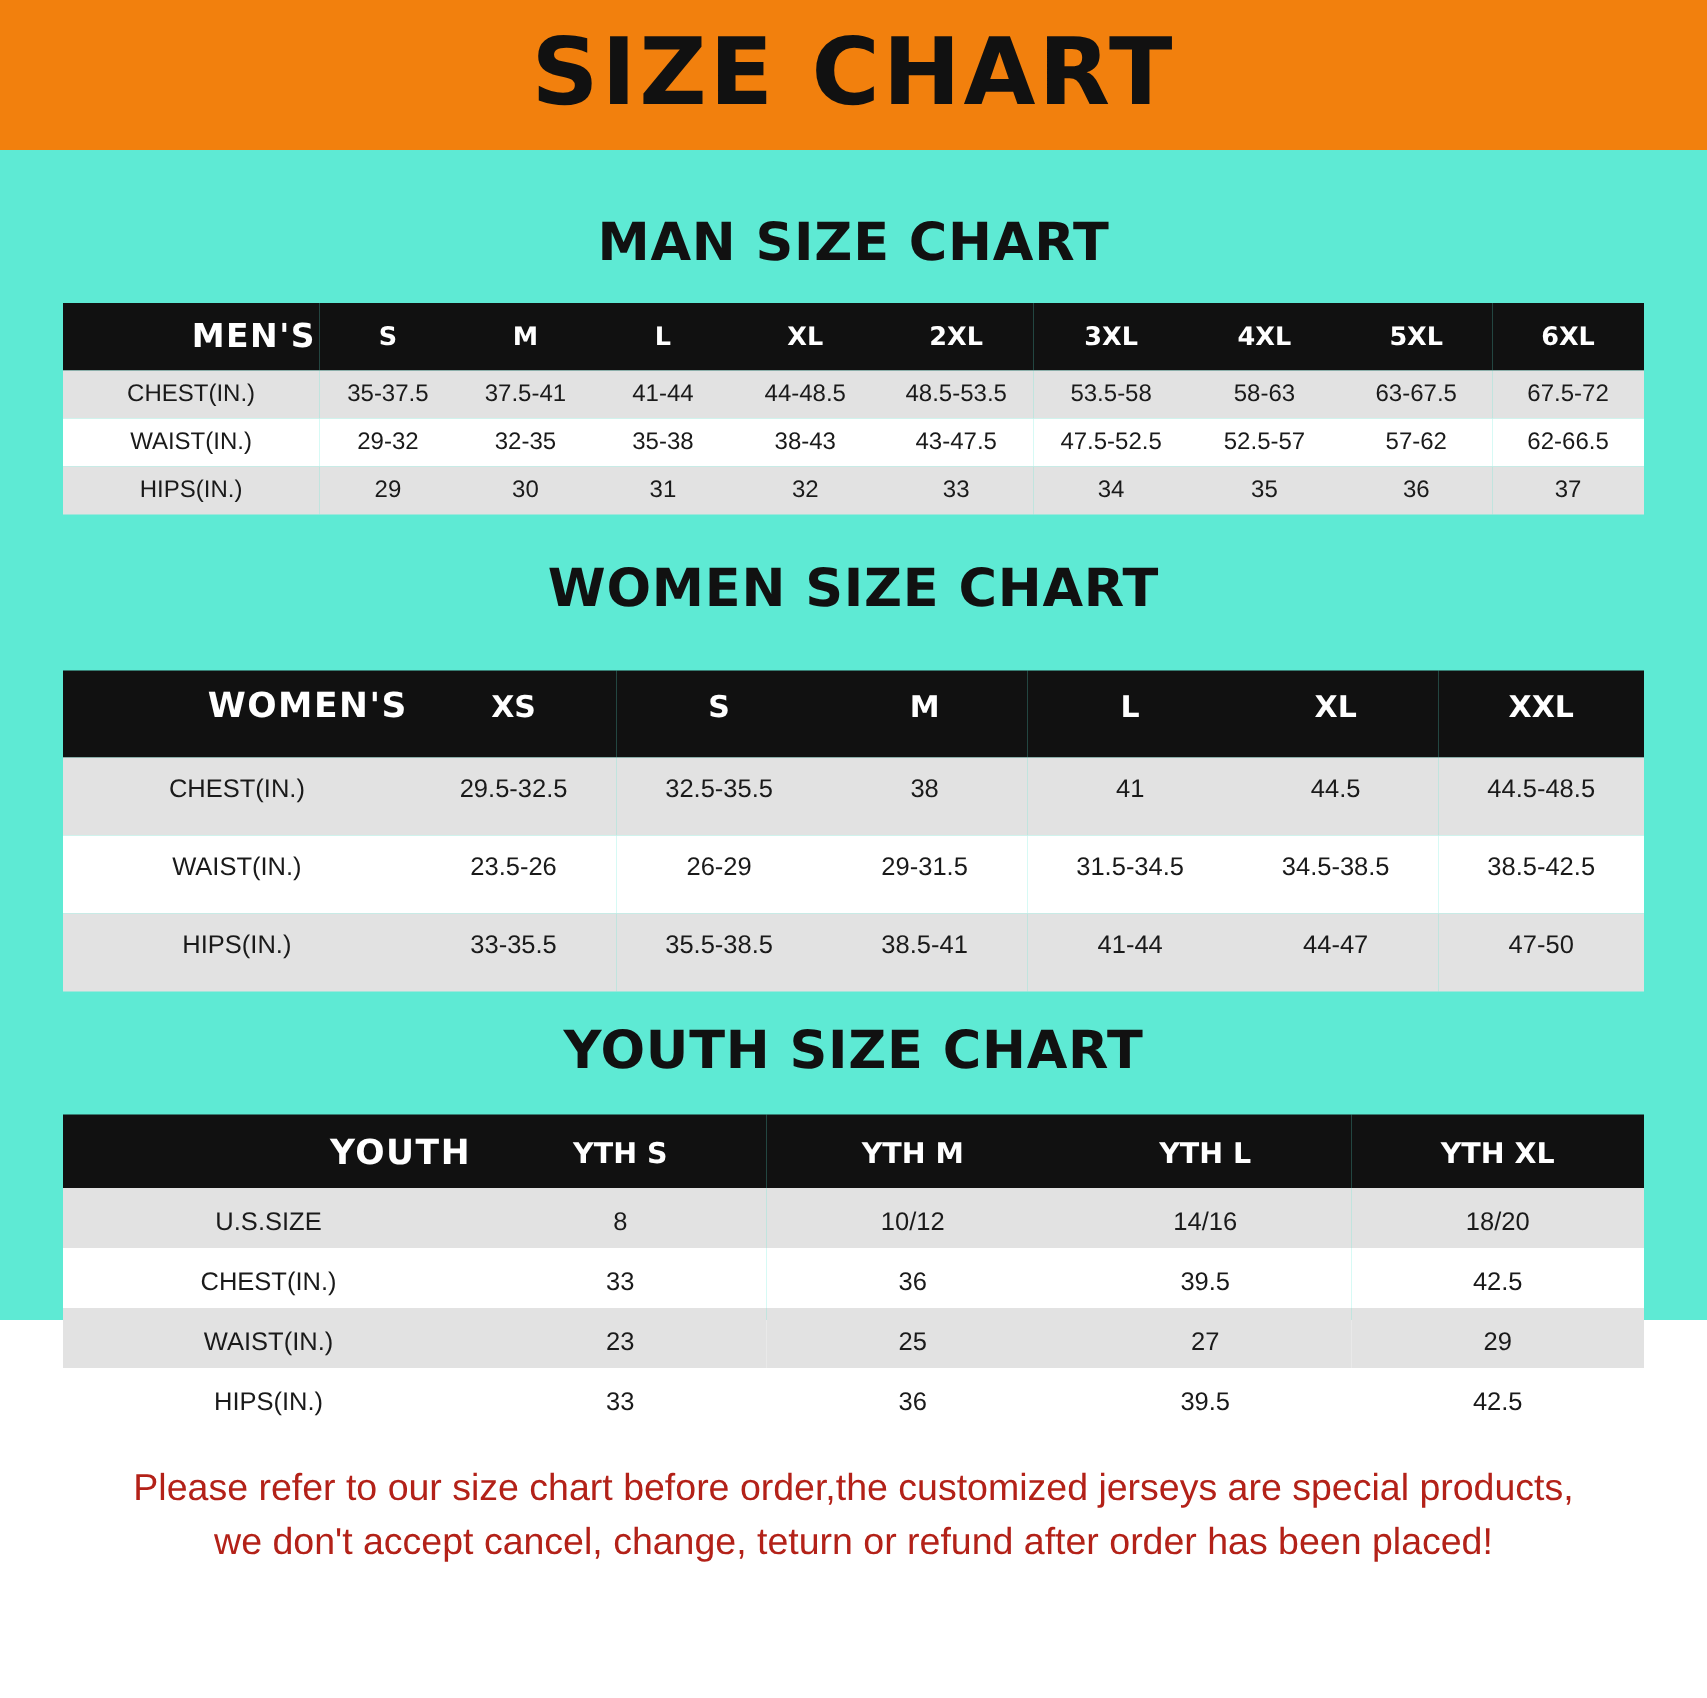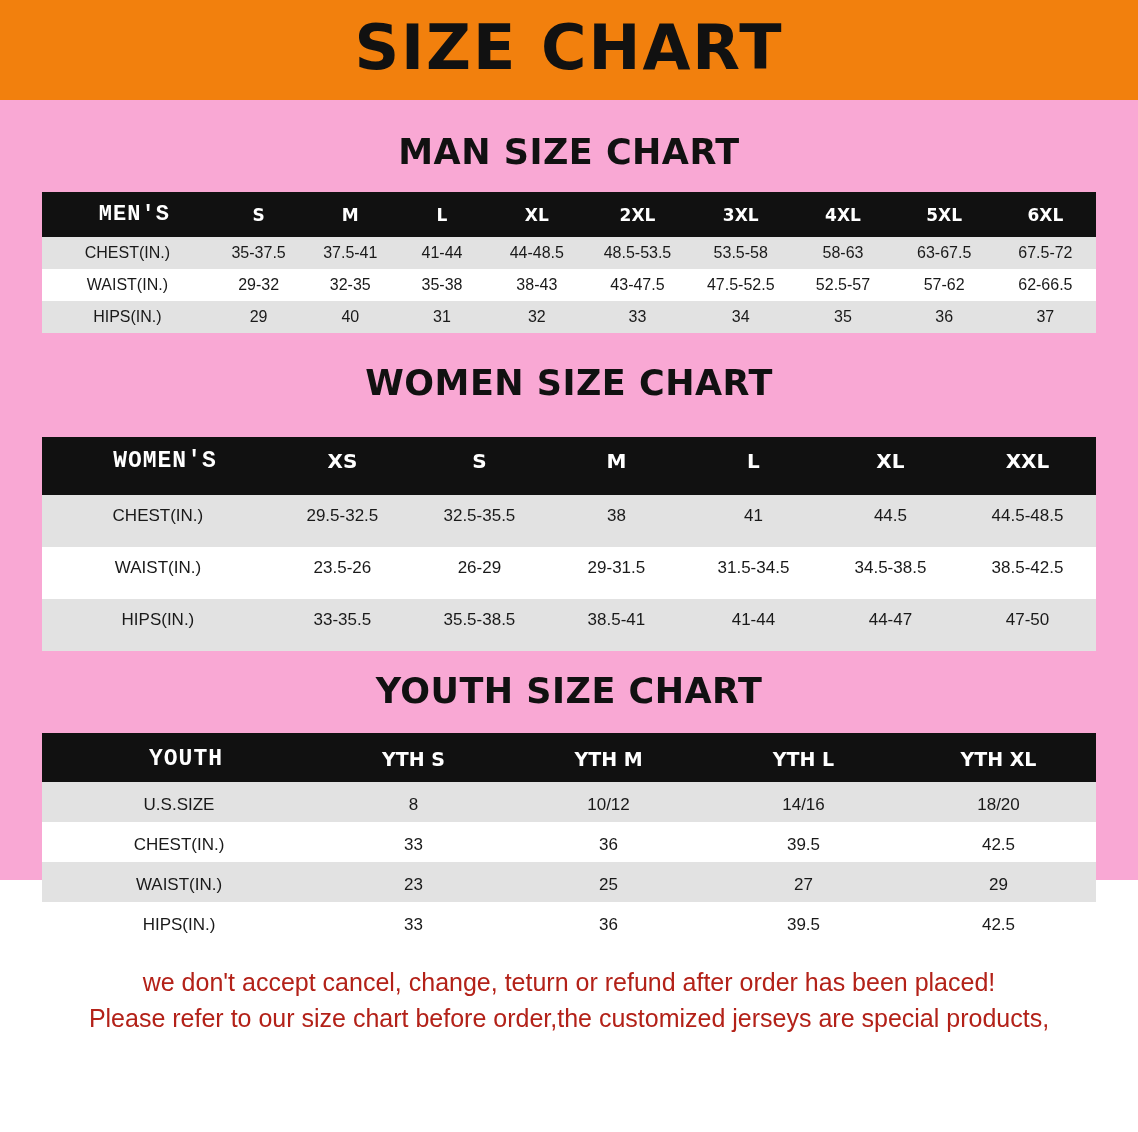--- a/index.html
+++ b/index.html
@@ -11,21 +11,21 @@
     height: 1132px;
     background: #ffffff;
     font-family: "Liberation Sans", sans-serif;
     overflow: hidden;
   }
 
   .page {
     width: 1138px;
     height: 880px;
     position: relative;
-    background: #f9a8d4;
+    background: #5eead4;
     box-sizing: border-box;
   }
 
   
   .banner {
     background: #f2800d;
     height: 100px;
     display: flex;
     align-items: center;
     justify-content: center;
@@ -43,21 +43,21 @@
   
   .section-title {
     text-align: center;
     font-family: "DejaVu Sans", sans-serif;
     font-weight: bold;
     color: #111111;
     letter-spacing: 0.5px;
   }
   .section-title.man {
     font-size: 35px;
-    margin-top: 32px;
+    margin-top: 42px;
     margin-bottom: 20px;
   }
   .section-title.women {
     font-size: 35px;
     margin-top: 30px;
     margin-bottom: 34px;
   }
   .section-title.youth {
     font-size: 35px;
     margin-top: 20px;
@@ -75,24 +75,23 @@
   }
   table.size-table thead th {
     background: #111111;
     color: #ffffff;
     font-family: "DejaVu Sans", sans-serif;
     font-weight: bold;
     text-align: center;
     padding: 10px 2px;
   }
   table.size-table thead th.label-col {
-    text-align: center;
+    text-align: right;
     padding-left: 16px;
     letter-spacing: 1px;
-    font-family: Liberation Mono, monospace;
   }
   table.size-table tbody td {
     text-align: center;
     color: #1a1a1a;
     font-family: "Liberation Sans", sans-serif;
     padding: 7px 2px;
     font-size: 16px;
   }
   table.size-table tbody td.row-label {
     text-align: center;
@@ -193,21 +192,21 @@
           <td>38-43</td>
           <td>43-47.5</td>
           <td>47.5-52.5</td>
           <td>52.5-57</td>
           <td>57-62</td>
           <td>62-66.5</td>
         </tr>
         <tr class="odd">
           <td class="row-label">HIPS(IN.)</td>
           <td>29</td>
-          <td>40</td>
+          <td>30</td>
           <td>31</td>
           <td>32</td>
           <td>33</td>
           <td>34</td>
           <td>35</td>
           <td>36</td>
           <td>37</td>
         </tr>
       </tbody>
     </table>
@@ -314,17 +313,17 @@
           <td>33</td>
           <td>36</td>
           <td>39.5</td>
           <td>42.5</td>
         </tr>
       </tbody>
     </table>
   </div>
 
   <div class="note">
+    <span>Please refer to our size chart before order,the customized jerseys are special products,</span>
     <span>we don't accept cancel, change, teturn or refund after order has been placed!</span>
-    <span>Please refer to our size chart before order,the customized jerseys are special products,</span>
   </div>
 
 </div>
 
 </body></html>

